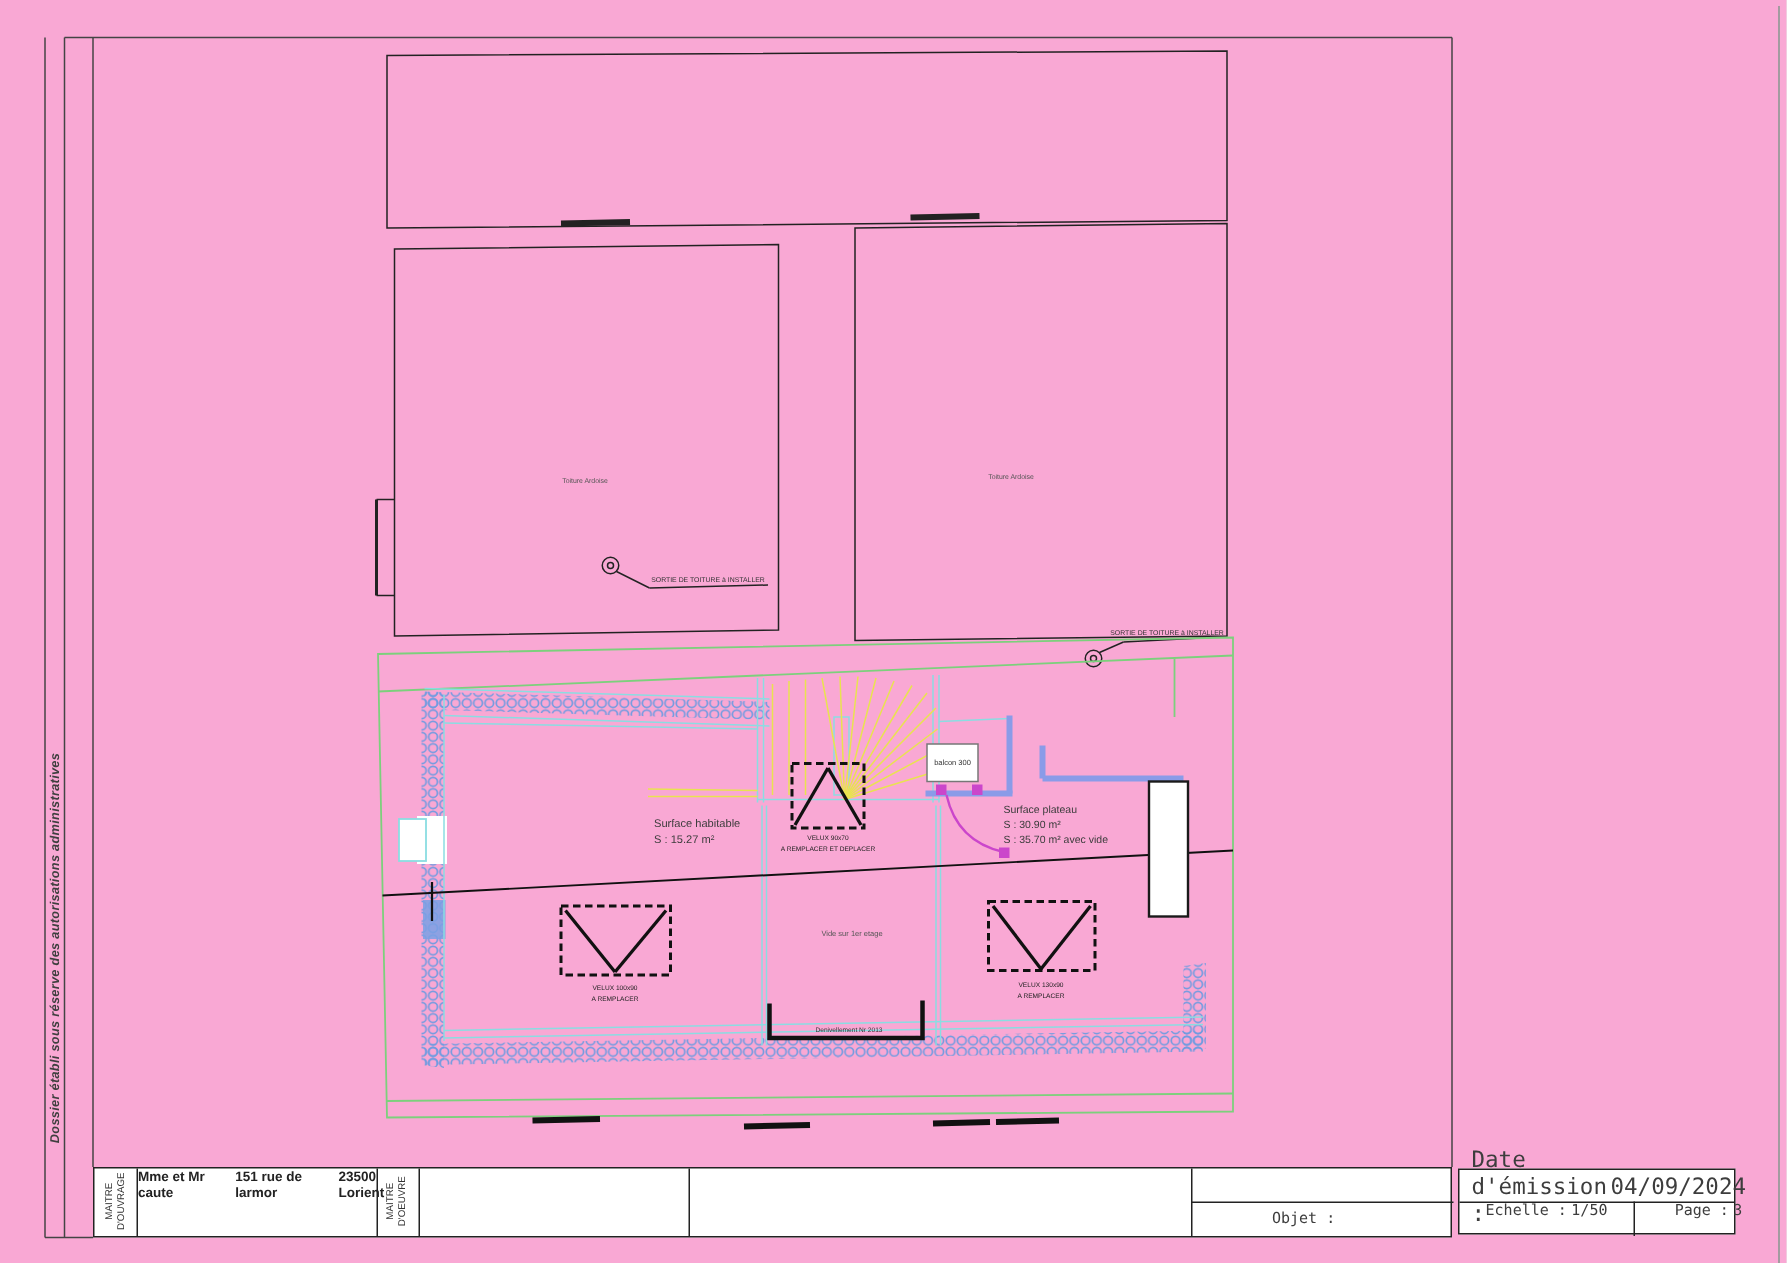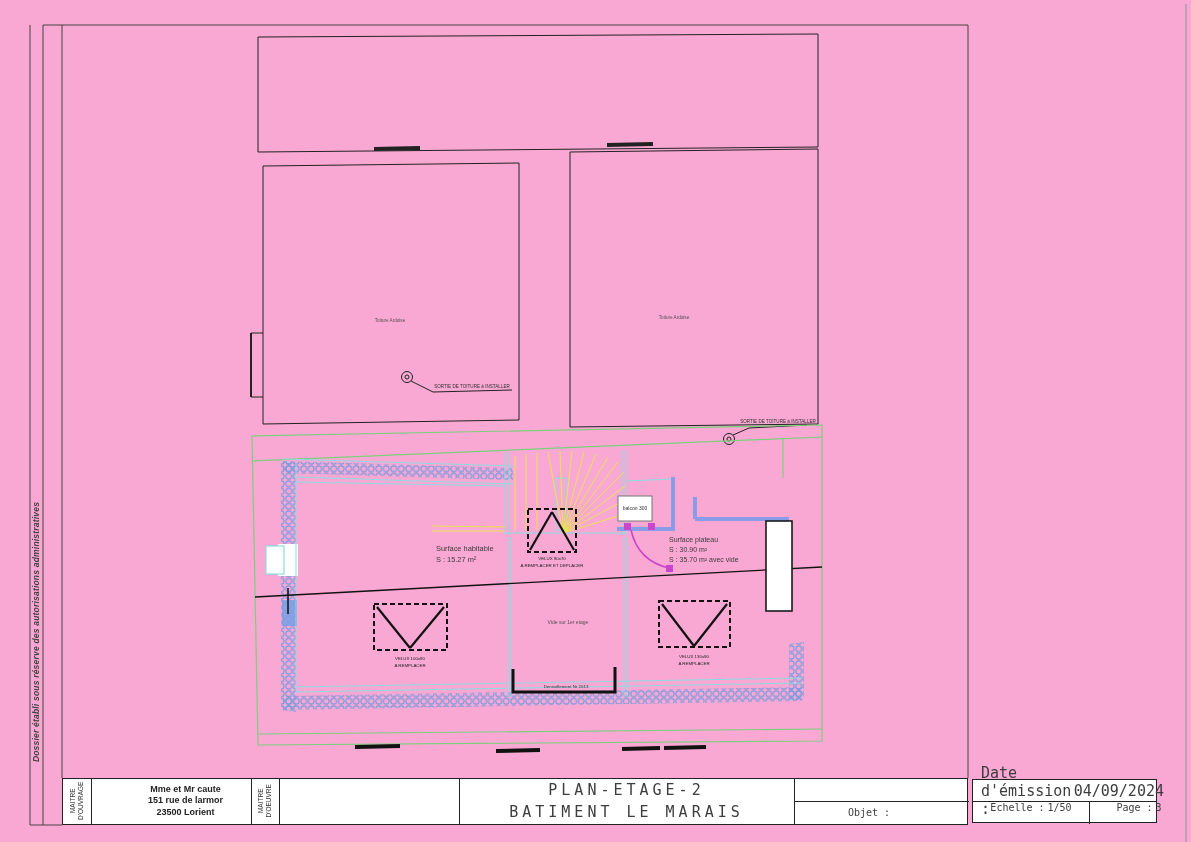--- a/index.html
+++ b/index.html
@@ -14,22 +14,22 @@
   .disclaimer{position:absolute;left:640px;top:760px;width:517px;text-align:right;
             font-size:9.5px;font-style:italic;font-weight:600;color:#555;}
   
   .tb{position:absolute;left:62px;top:778px;width:906px;height:47px;
       border:1.5px solid #222;box-sizing:border-box;background:#fff;}
   .tb .vdiv{position:absolute;top:0;width:1px;height:100%;background:#222;}
   .tb .objet-mid{position:absolute;left:731px;top:22px;width:175px;height:1px;background:#222;}
   .vlabel{position:absolute;top:0;height:44px;width:28px;display:flex;align-items:center;justify-content:center;}
   .vlabel>span{transform:rotate(-90deg);white-space:nowrap;font-size:6.5px;color:#333;
                text-align:center;line-height:1.2;display:block;}
-  .tb-cell{position:absolute;top:0;height:44px;display:flex;flex-direction:column;
-           justify-content:center;text-align:center;}
+  .tb-cell{position:absolute;top:0;height:44px;display:flex;flex-direction:row;
+           justify-content:center;text-align:left;}
   .client{left:29px;width:187px;font-weight:bold;font-size:9px;line-height:1.25;}
   .archi{left:217px;width:240px;font-size:8px;line-height:1.3;}
   .archi .b{font-weight:bold;font-size:9px;}
   .cad{font-family:"DejaVu Sans Mono", monospace;color:#3d3d3d;}
   .maintitle{left:397px;width:333px;font-size:15px;letter-spacing:4px;line-height:1.5;}
   .objet{position:absolute;left:740px;top:28px;font-size:10px;margin-left:45px;}
   .tb-right{position:absolute;left:972px;top:779px;width:185px;height:44px;
             border:1.6px solid #222;box-sizing:border-box;background:#fff;}
   .tb-right .hdiv{position:absolute;left:0;top:21px;width:100%;height:1px;background:#222;}
   .tb-right .vdiv2{position:absolute;left:116px;top:21px;width:1px;height:23px;background:#222;}
@@ -252,24 +252,20 @@
     </div>
 
     <div class="vlabel" style="left:188px">
       <span>
         <span>MAITRE</span><br>
         <span>D'OEUVRE</span>
       </span>
     </div>
 
 
-    <div class="tb-cell maintitle cad">
-      <div>PLAN-ETAGE-2</div>
-      <div>BATIMENT LE MARAIS</div>
-    </div>
 
     <div class="objet cad">Objet :</div>
   </div>
 
   <div class="tb-right cad">
     <div class="hdiv"></div>
     <div class="vdiv2"></div>
     <div class="tr-row date-row">
       <span>Date d'émission :</span>
         <span class="gap2"></span>

